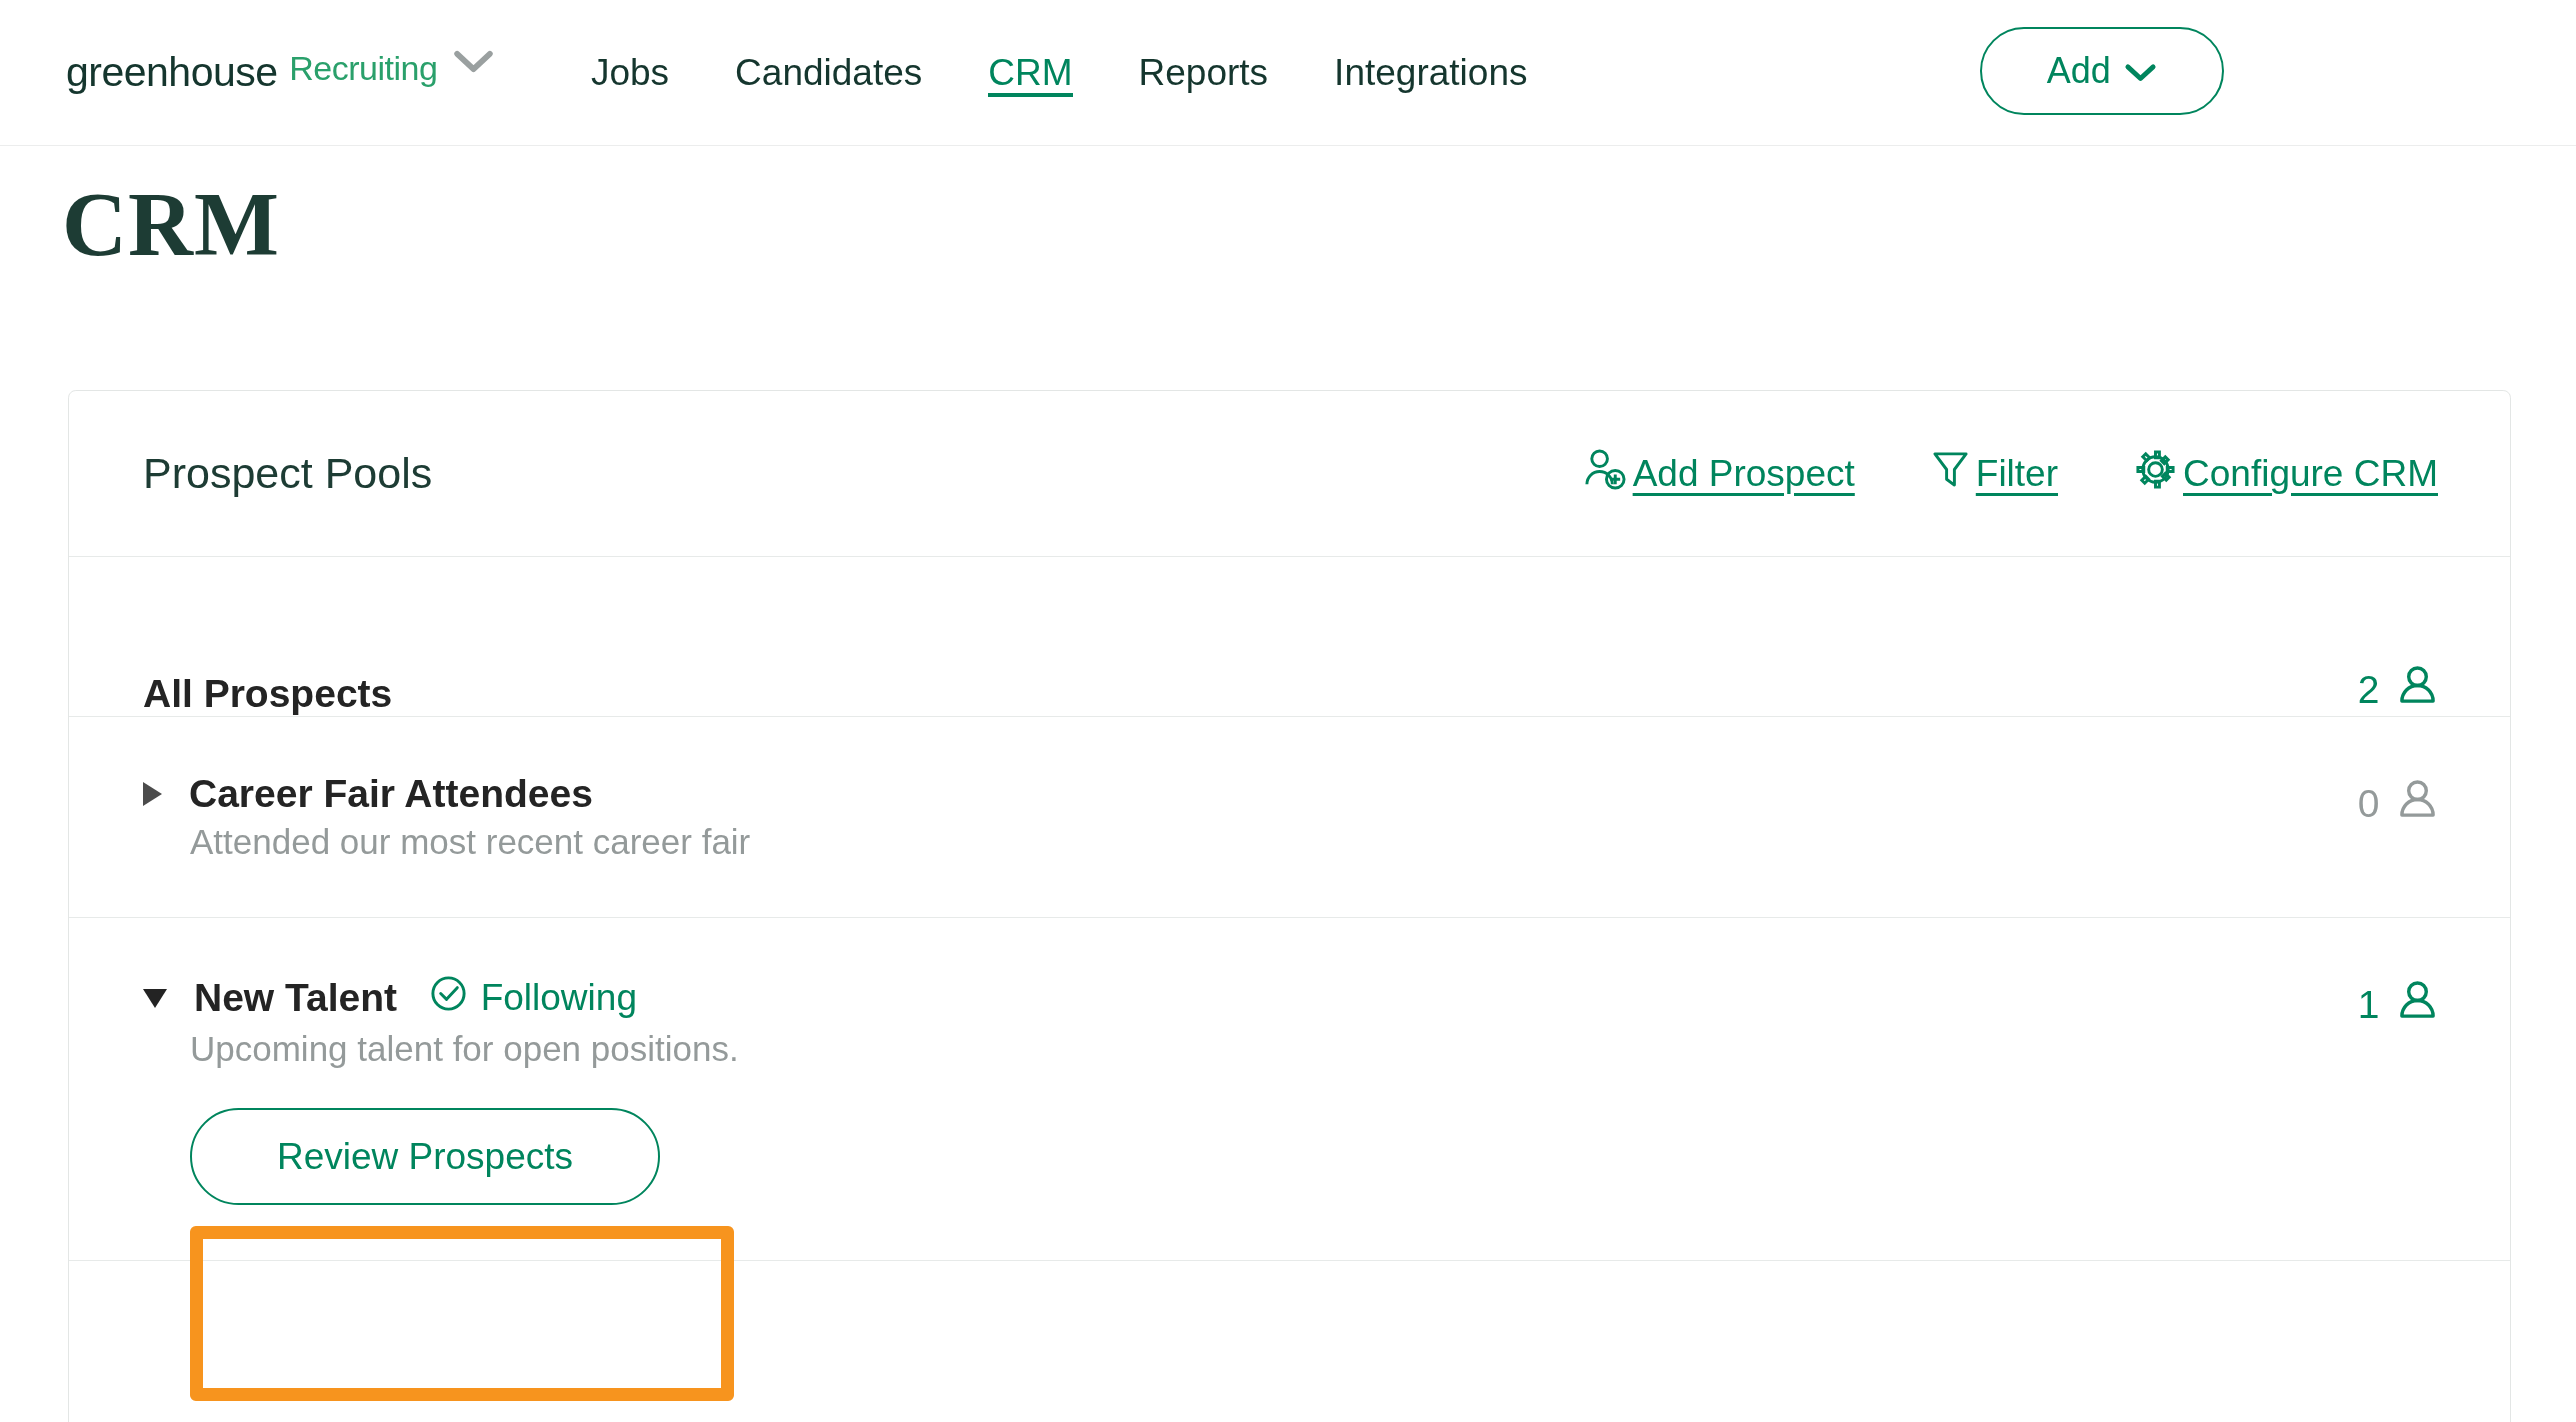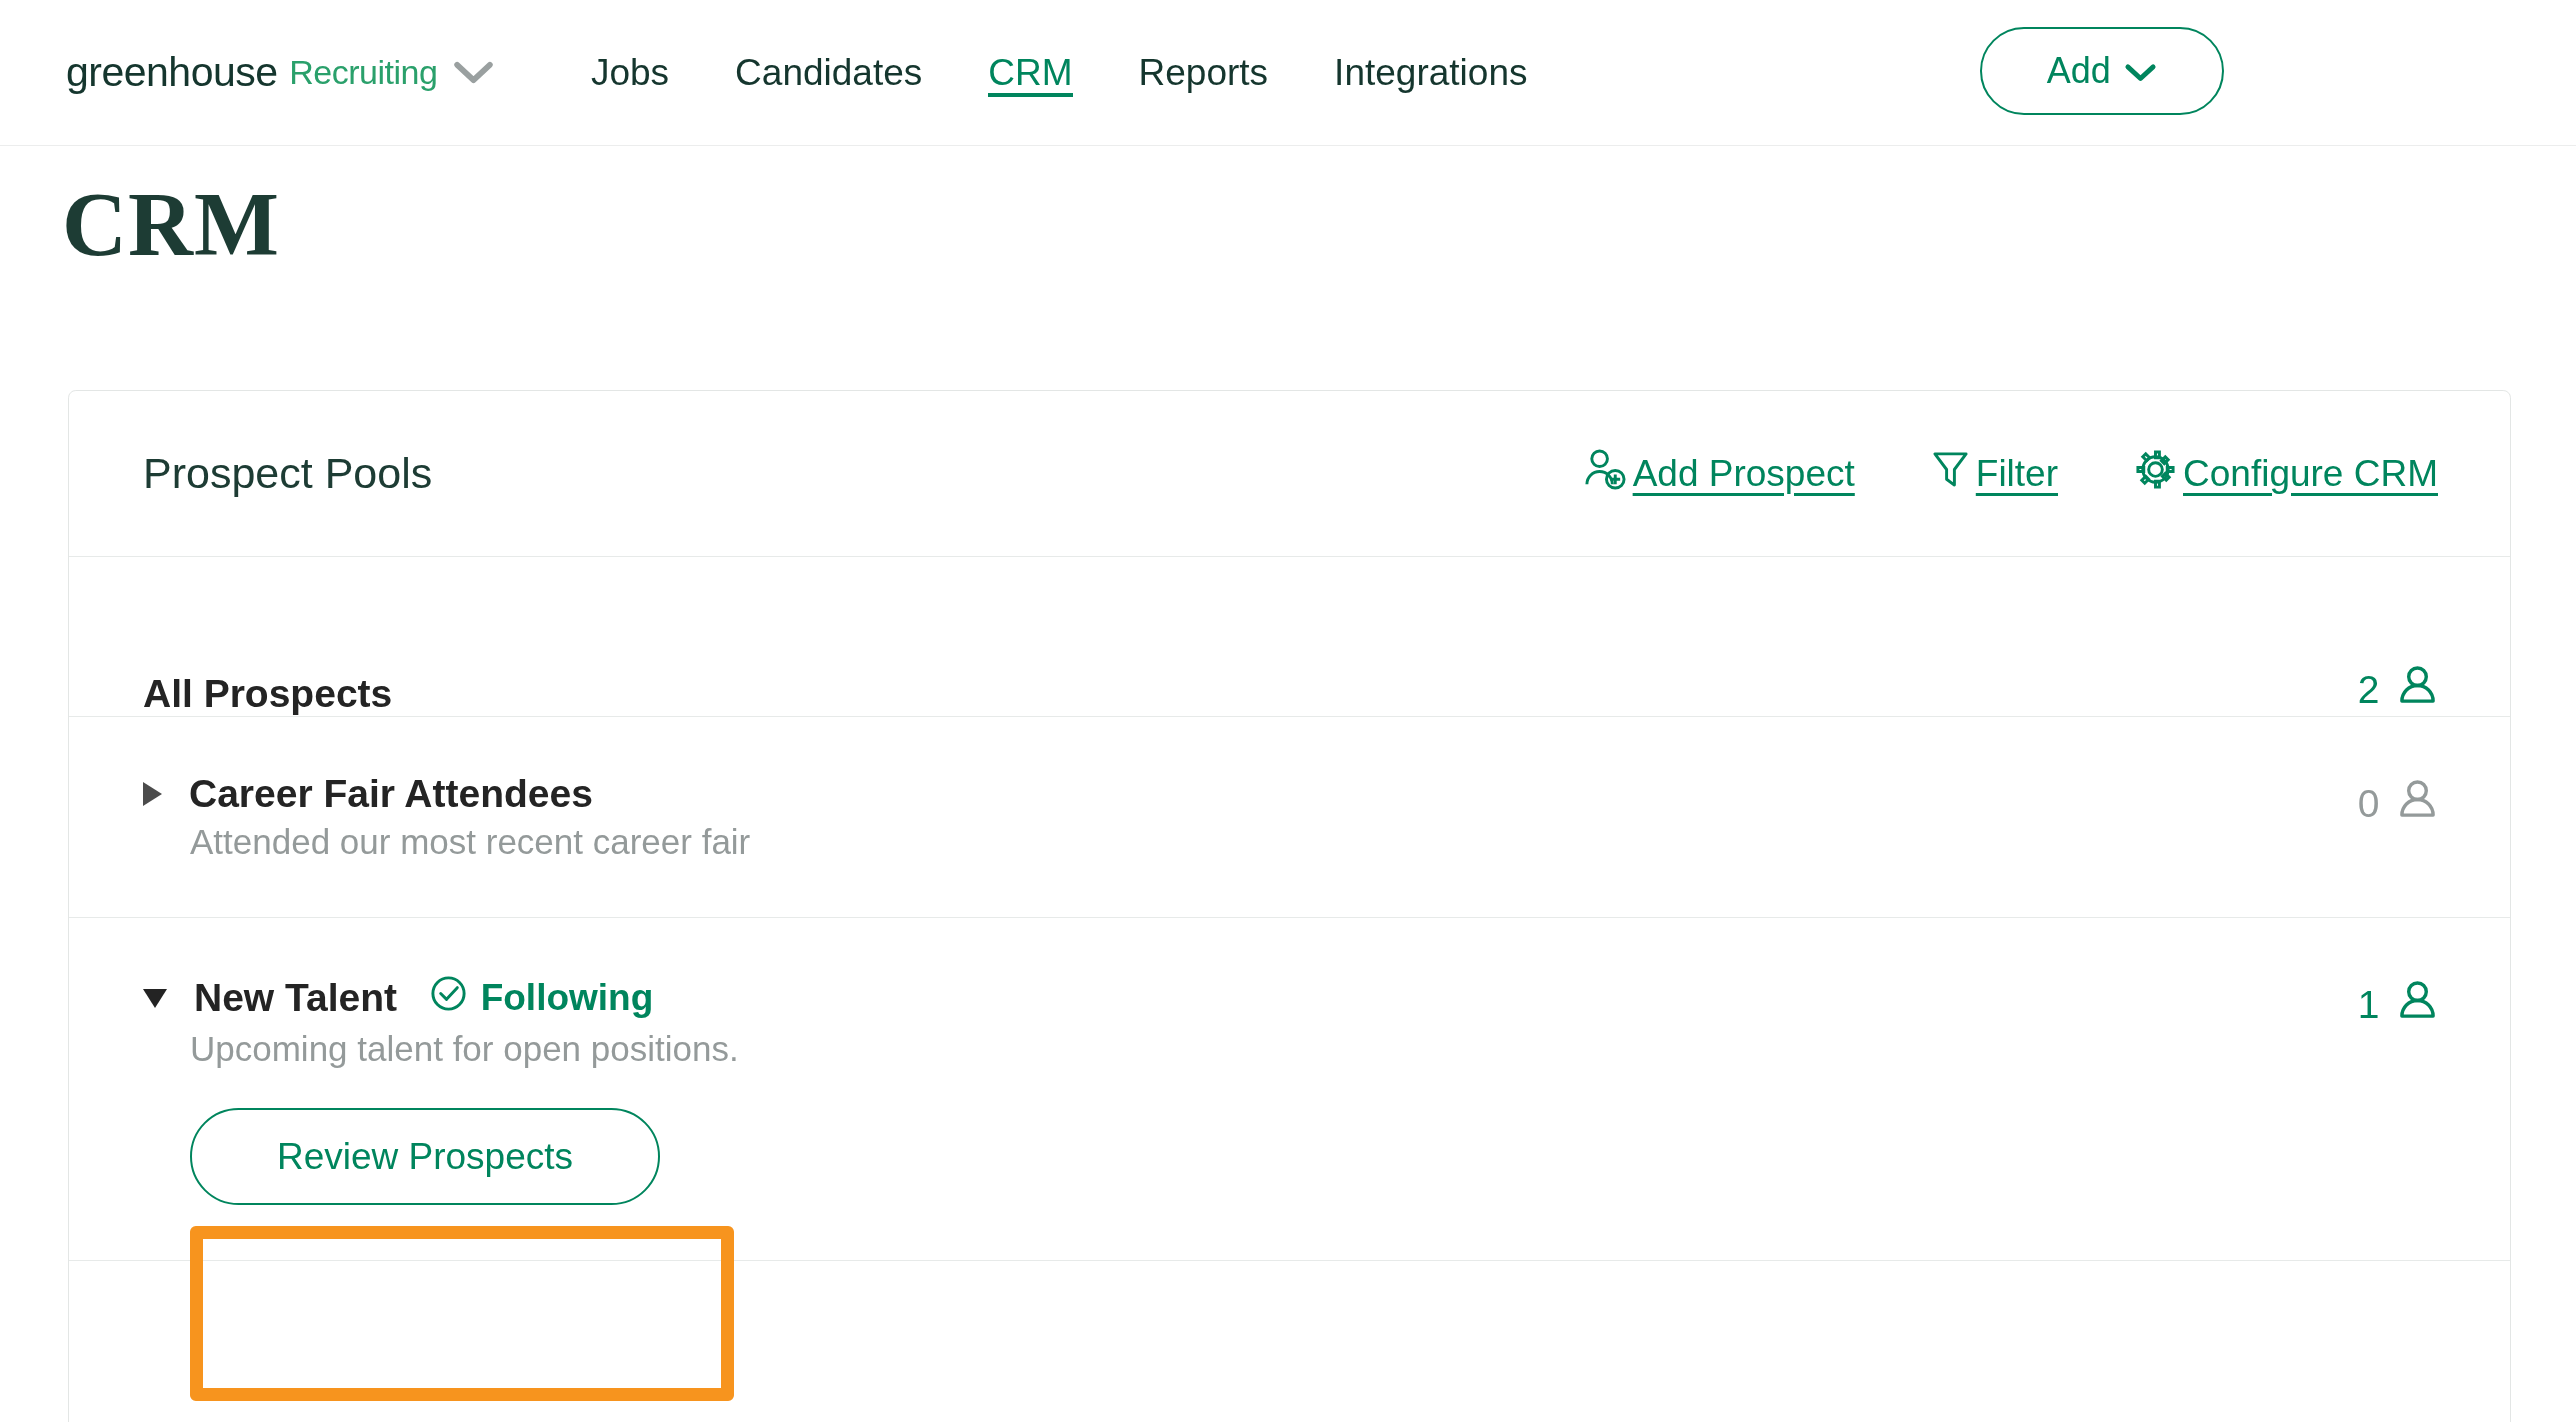--- a/index.html
+++ b/index.html
@@ -17,21 +17,21 @@
     top: 0; left: 0;
     width: 2576px;
     height: 146px;
     background: #ffffff;
     border-bottom: 1.9px solid #eceded;
     display: flex;
     align-items: center;
   }
   .brand {
     display: flex;
-    align-items: center;
+    align-items: flex-start;
     margin-left: 66px;
     cursor: pointer;
   }
   .brand-green-house {
     font-size: 41px;
     color: #15362e;
     letter-spacing: -0.5px;
     font-weight: 400;
   }
   .brand-recruiting {
@@ -202,21 +202,21 @@
     margin-top: 6px;
     margin-left: 47px;
   }
   .following {
     display: flex;
     align-items: center;
     gap: 11.7px;
     margin-left: 31px;
     color: #00855d;
     font-size: 37px;
-    font-weight: bold;
+    font-weight: normal;
     cursor: pointer;
   }
 
   .row-career { padding-top: 55px; padding-bottom: 55px; }
   .row-new    { padding-top: 55px; padding-bottom: 55px; }
 
   .review-btn {
     margin-top: 39px;
     margin-left: 47px;
     width: 470px;

